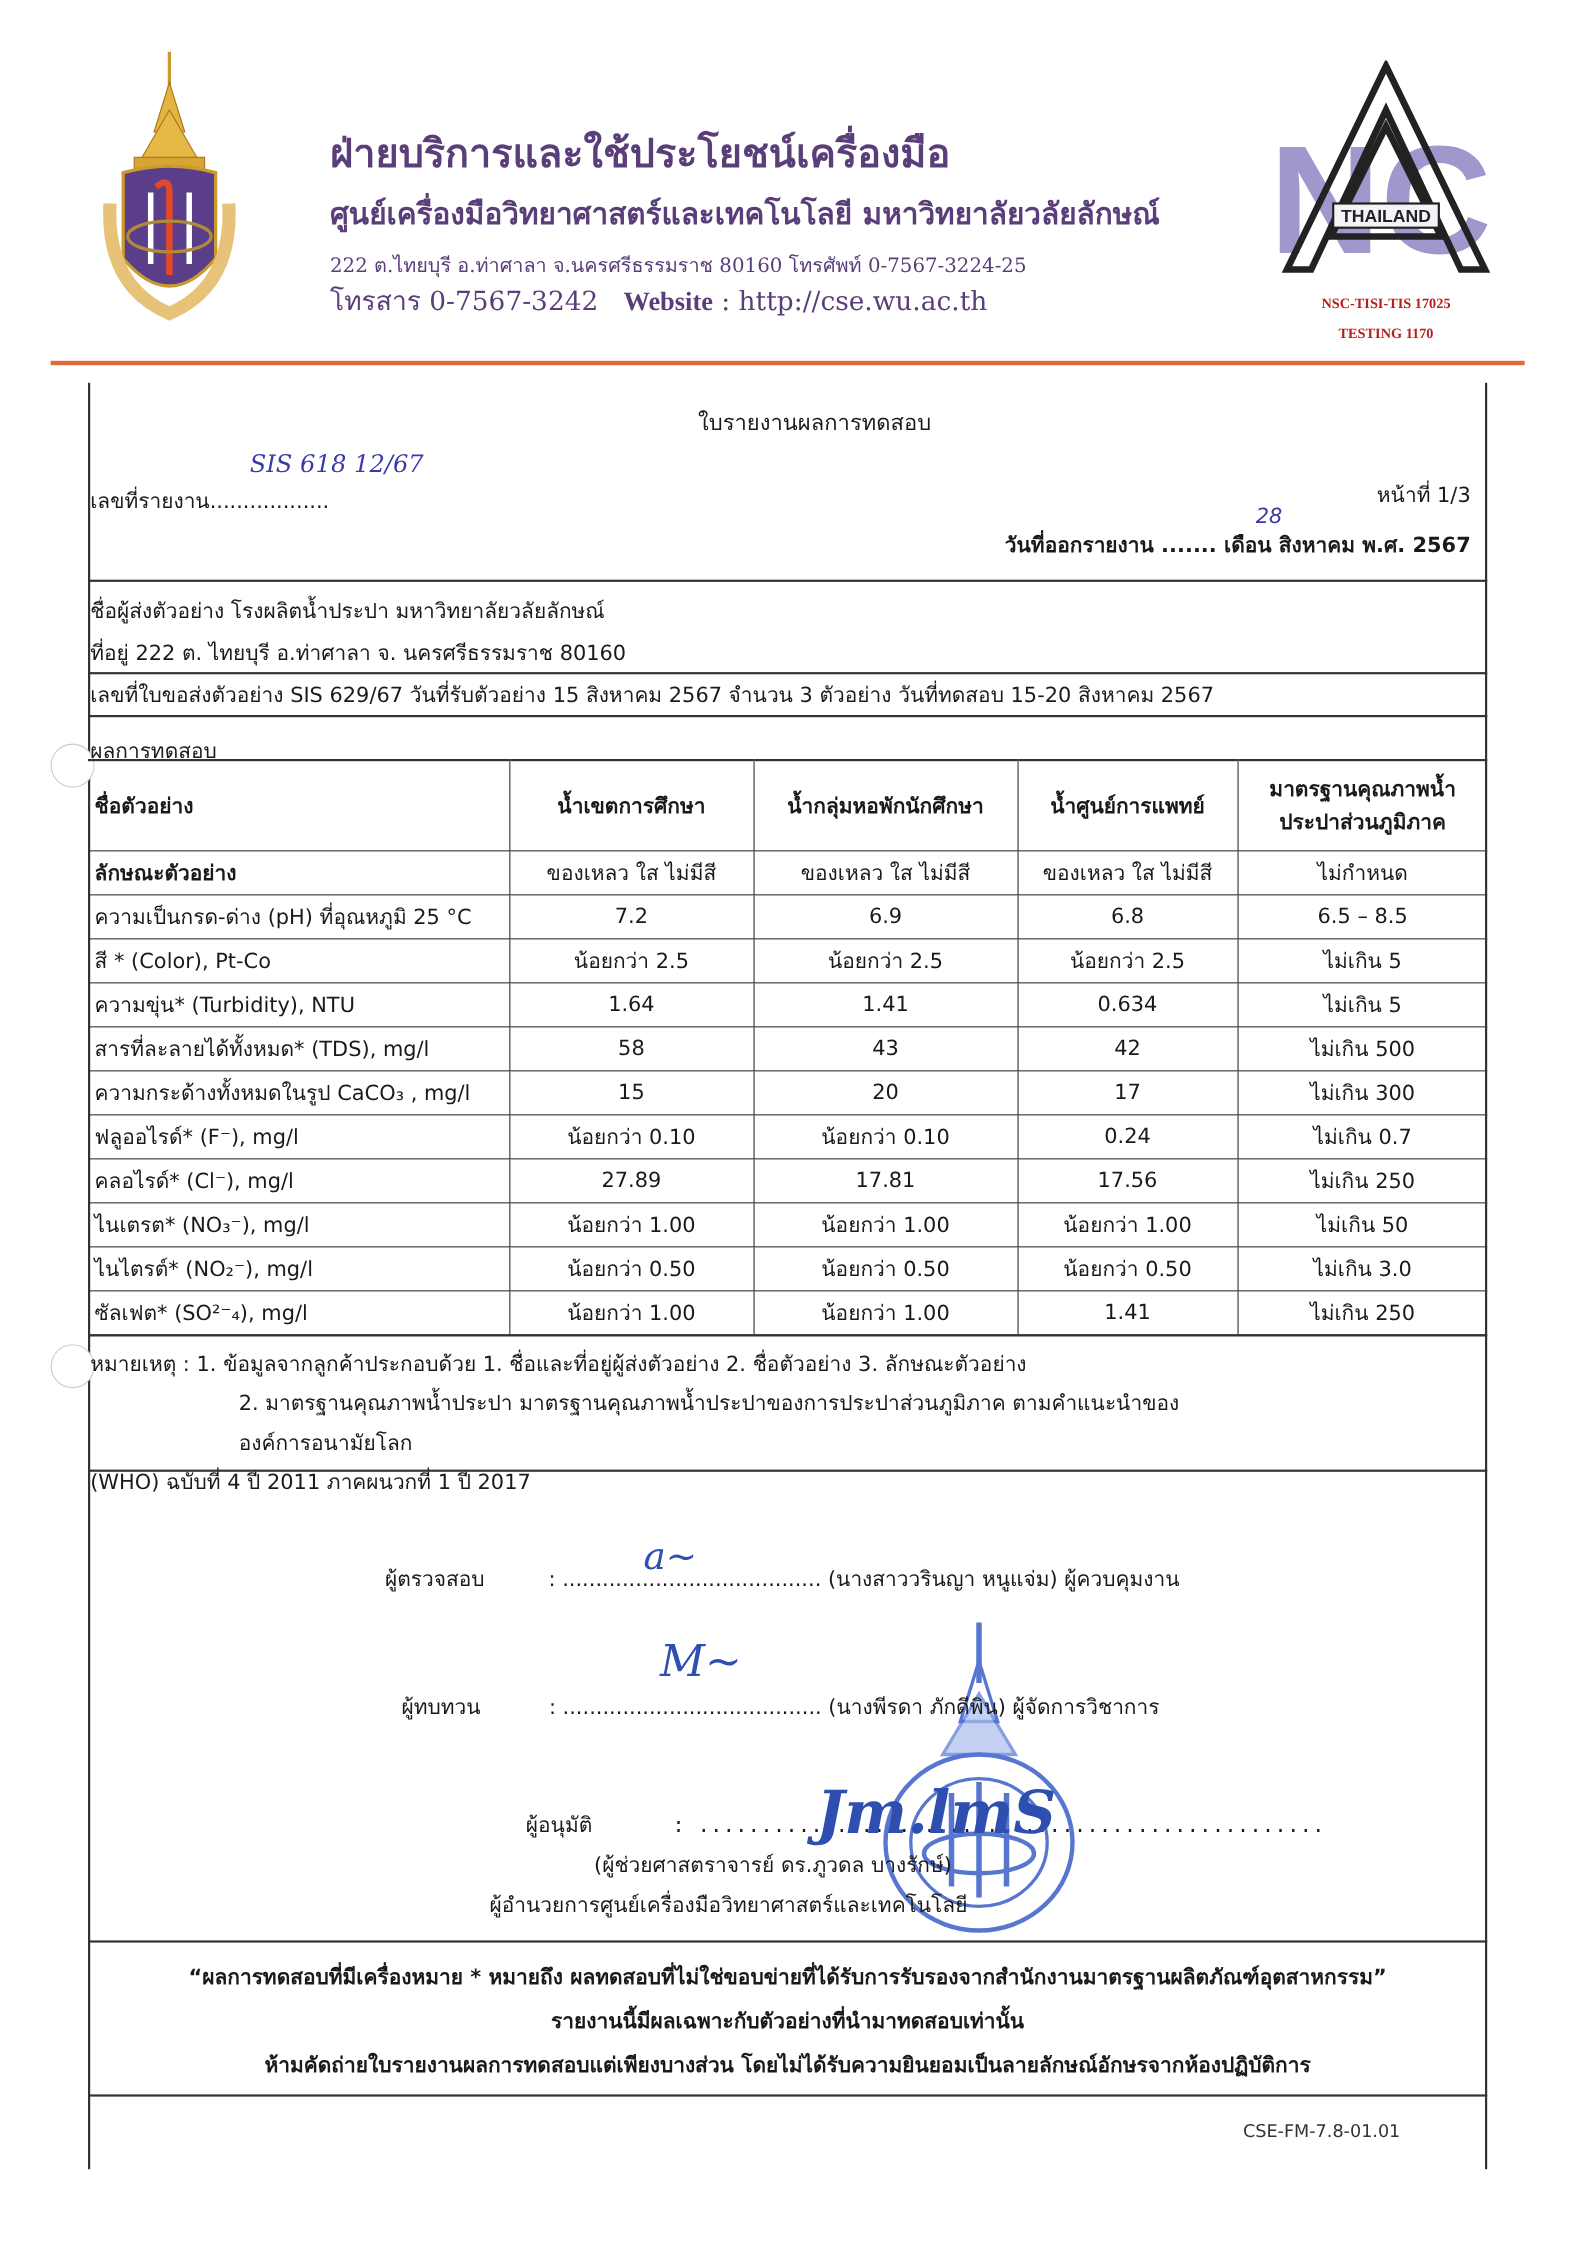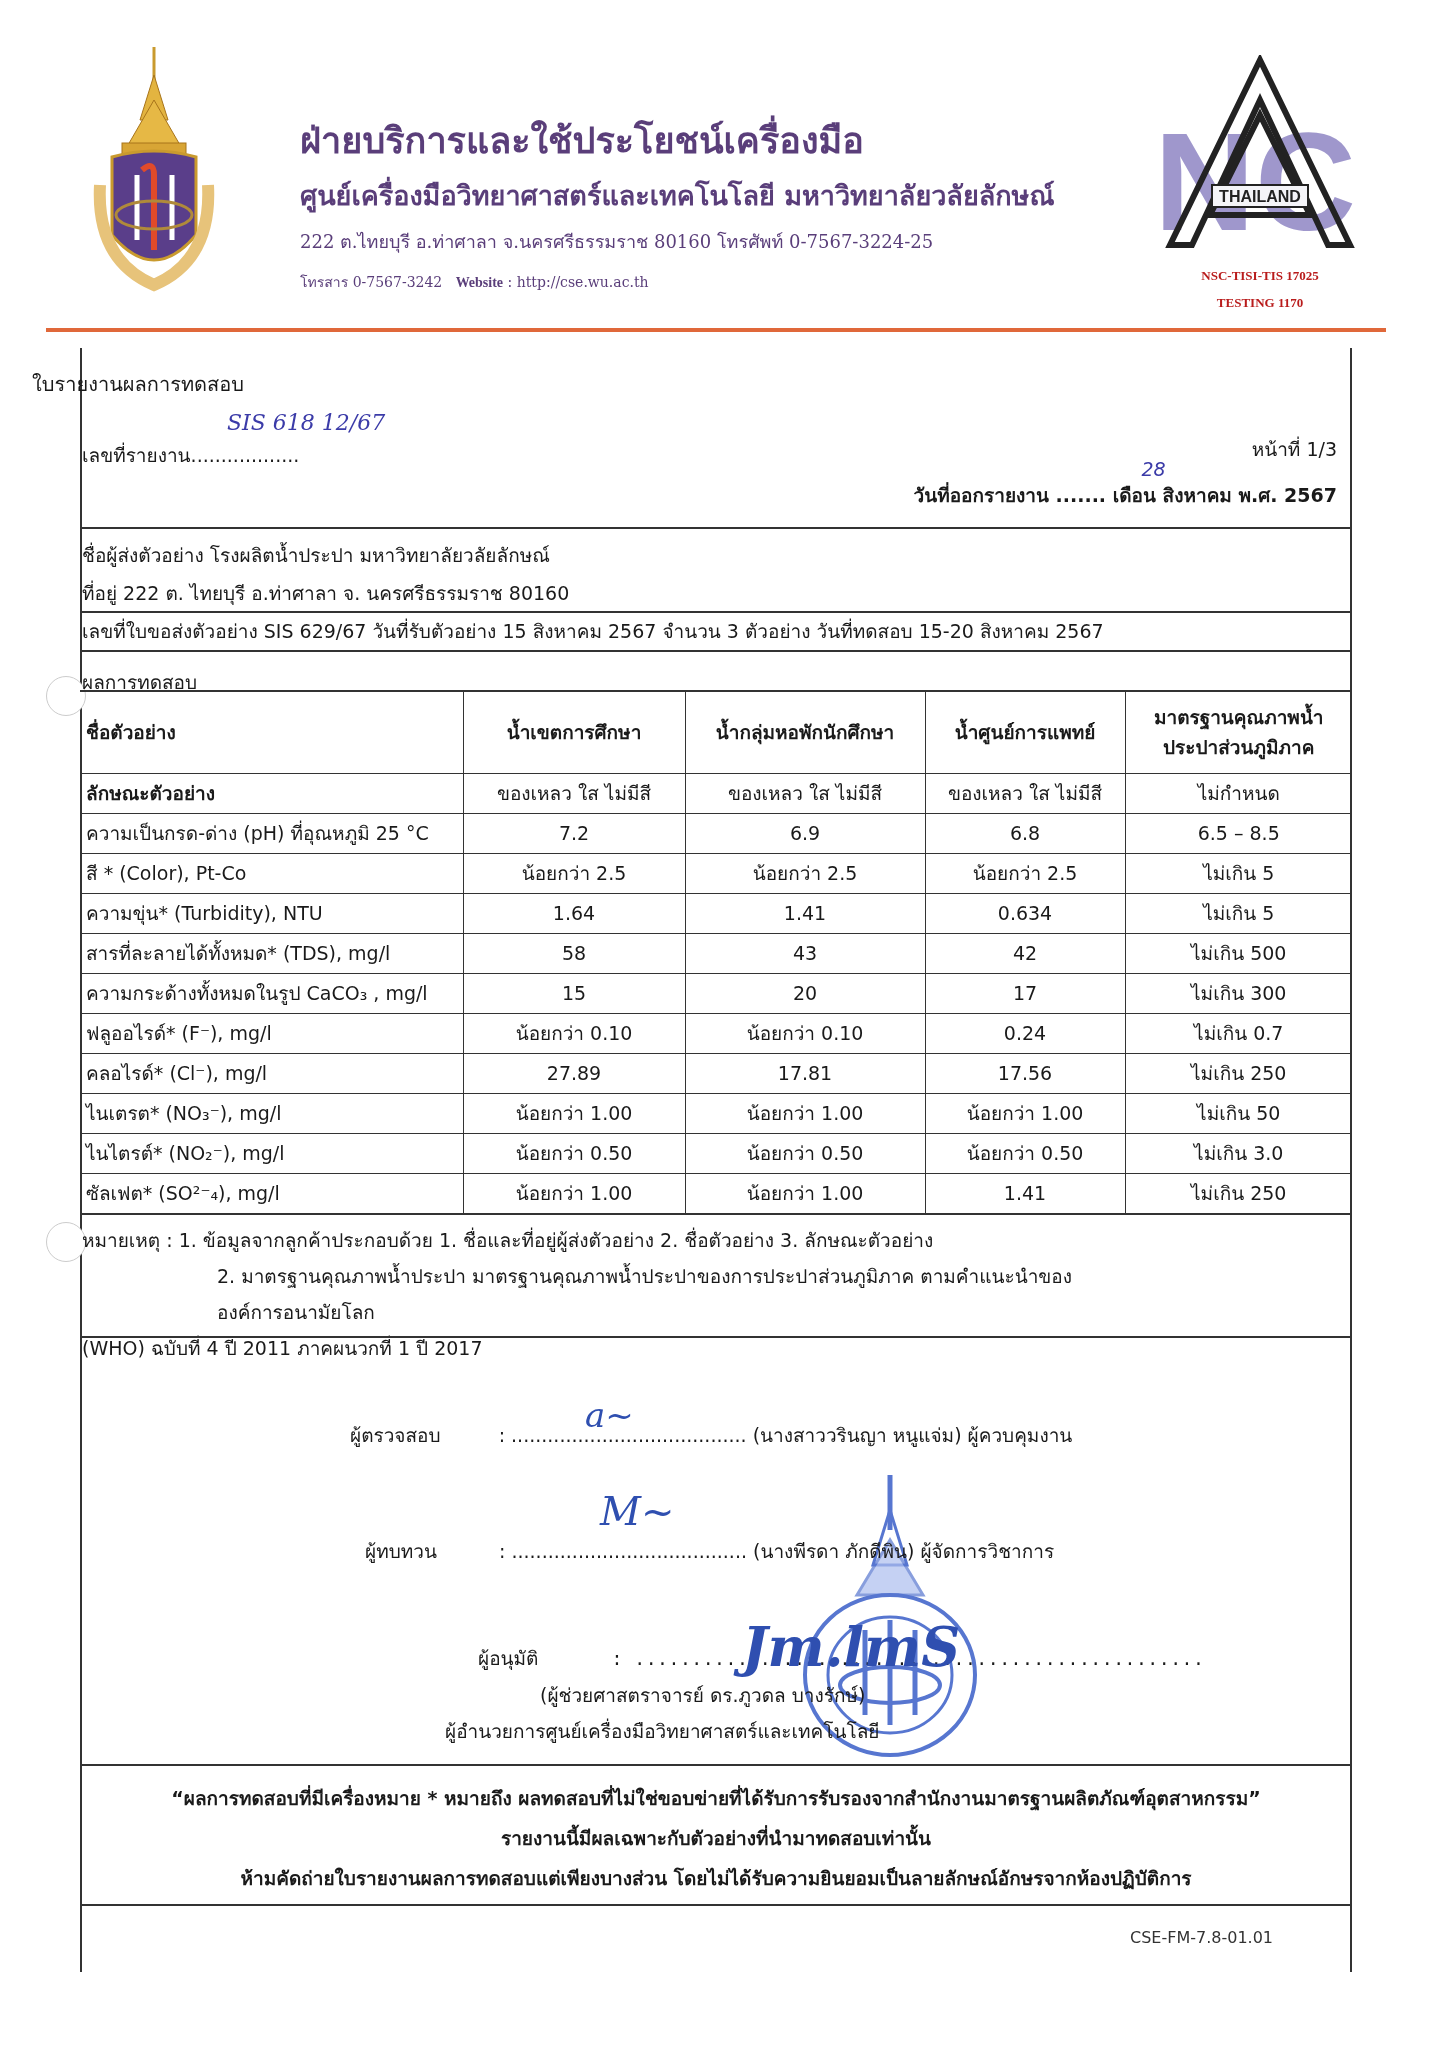--- a/index.html
+++ b/index.html
@@ -9,28 +9,28 @@
   
   .logo-left { position: absolute; left: 92px; top: 45px; width: 125px; height: 250px; }
   .logo-right { position: absolute; left: 1160px; top: 55px; width: 200px; height: 200px; }
   .accred { position: absolute; left: 1145px; top: 262px; width: 230px; text-align: center;
             font-family: "Liberation Serif", serif; font-weight: bold; font-size: 13px; line-height: 27px; color: #b91c1c; }
   .head-text { position: absolute; left: 300px; top: 110px; width: 850px; 
                font-family: "DejaVu Serif", serif; color: #5a3e7a; }
   .head-title { font-size: 36px; font-weight: bold; line-height: 60px; }
   .head-sub { font-size: 27px; font-weight: bold; line-height: 52px; }
   .head-addr { font-size: 18px; line-height: 40px; color: #5a3e7a; }
-  .head-fax { font-size: 14px; line-height: 40px; }
+  .head-fax { font-size: 24px; line-height: 24px; }
   .head-fax b { font-family: "Liberation Serif", serif; }
   .rule { position: absolute; left: 46px; top: 328px; width: 1340px; height: 4px; background: #e0683a; }
 
   
   .frame { position: absolute; left: 80px; top: 348px; width: 1272px; height: 1624px;
            border-left: 2px solid #333; border-right: 2px solid #333; }
-  .report-title { position: absolute; left: 0; right: 0; top: 368px; font-size: 20px; margin-left: 32px; }
+  .report-title { position: absolute; left: 0; right: 0; top: 368px; text-align: center; font-size: 20px; margin-left: 32px; }
   .report-no { position: absolute; left: 82px; top: 440px; font-size: 19px; }
   .report-no .hand { position: absolute; left: 145px; top: -30px; font-family: "DejaVu Serif", serif; font-style: italic;
                      color: #3b3ba8; font-size: 22px; white-space: nowrap; }
   .page-no { position: absolute; right: 112px; top: 434px; font-size: 19px; }
   .issue-date { position: absolute; right: 112px; top: 480px; font-size: 19px; font-weight: bold; }
   .issue-date .hand { position: absolute; left: 228px; top: -22px; color: #3b3ba8; font-style: italic; font-weight: normal; }
 
   .hline { position: absolute; left: 80px; width: 1272px; height: 2px; background: #333; }
   .info-line { position: absolute; left: 82px; font-size: 19px; white-space: nowrap; }
 

